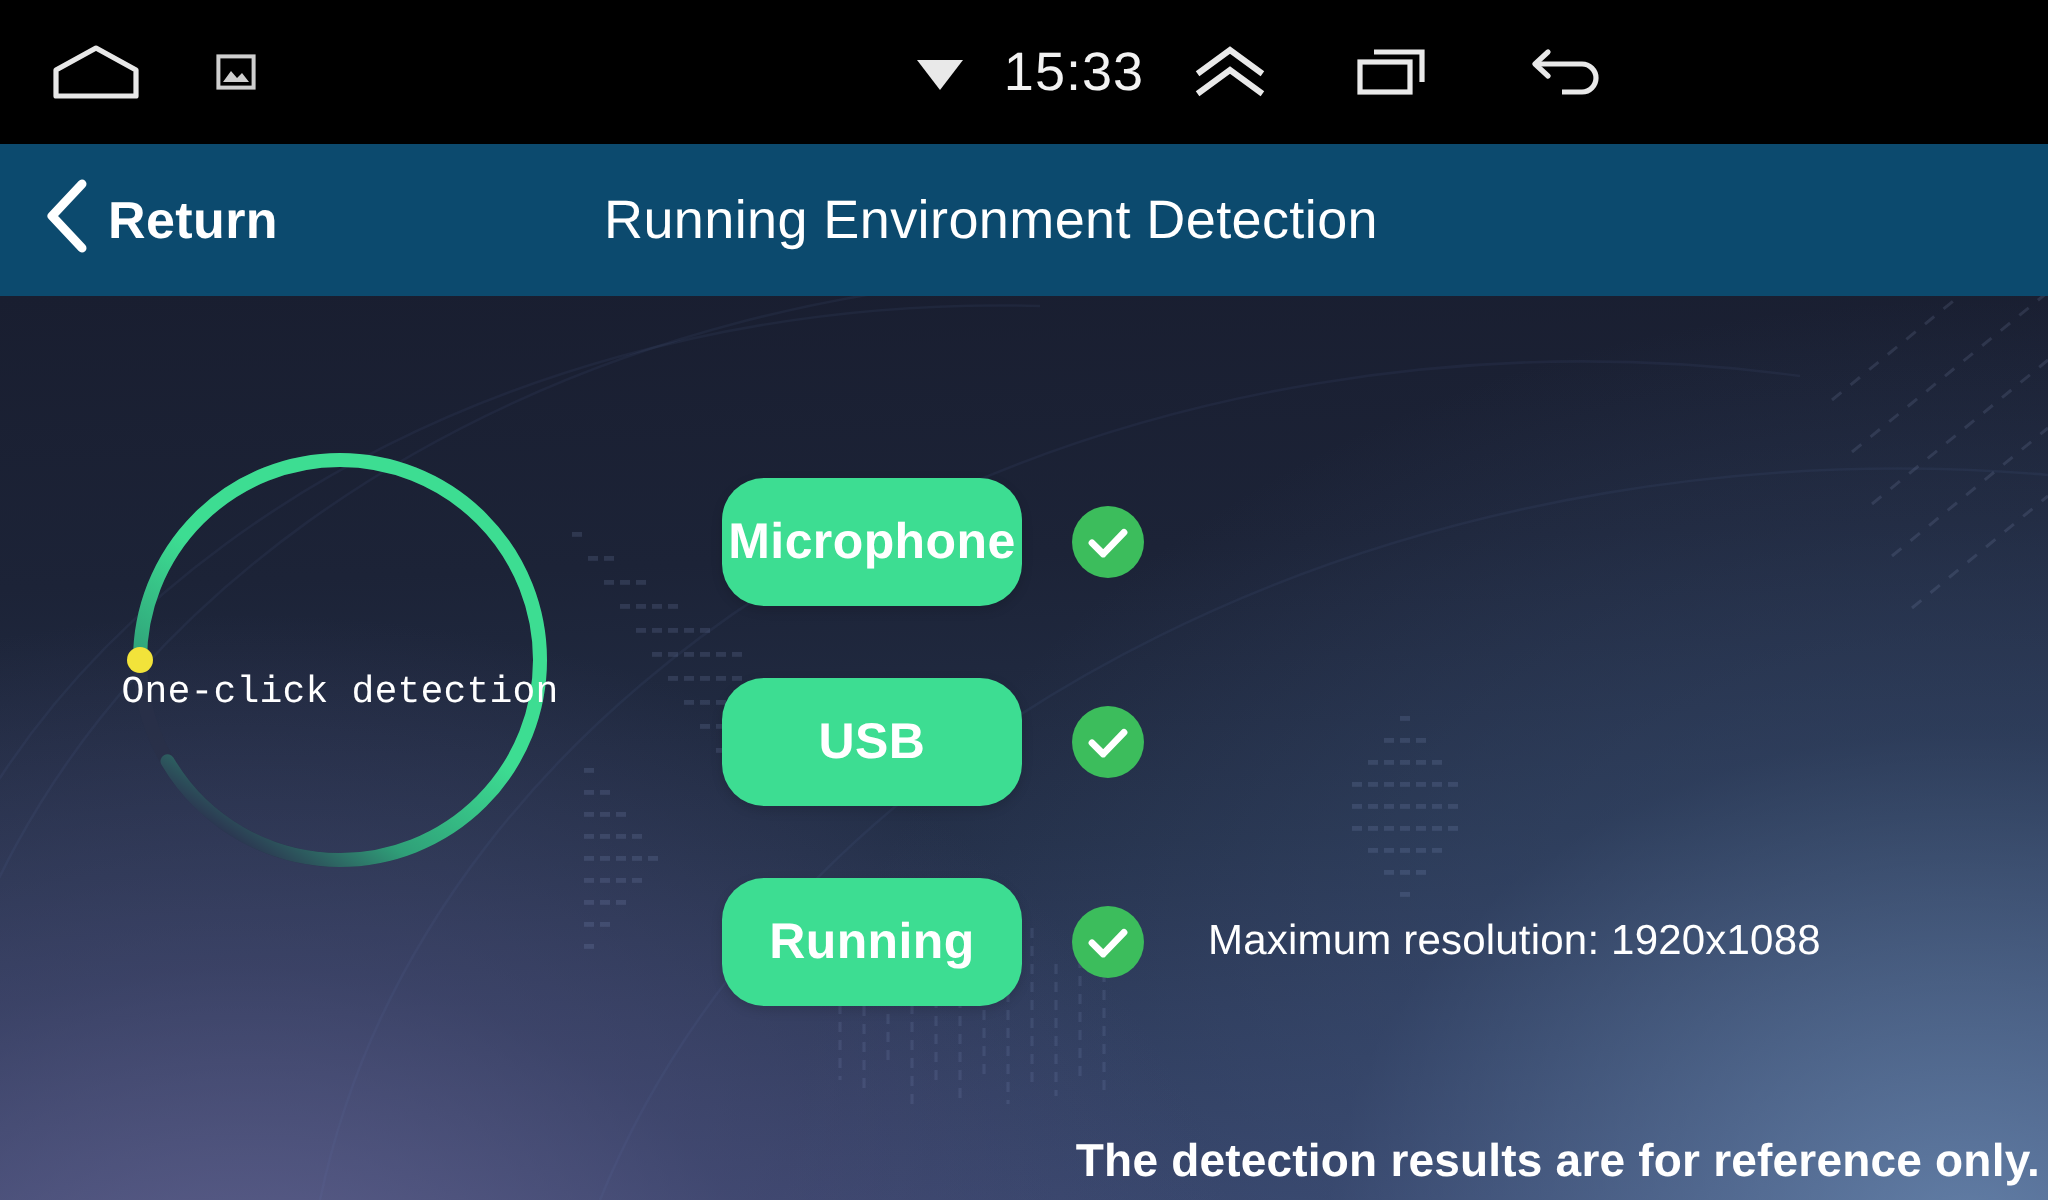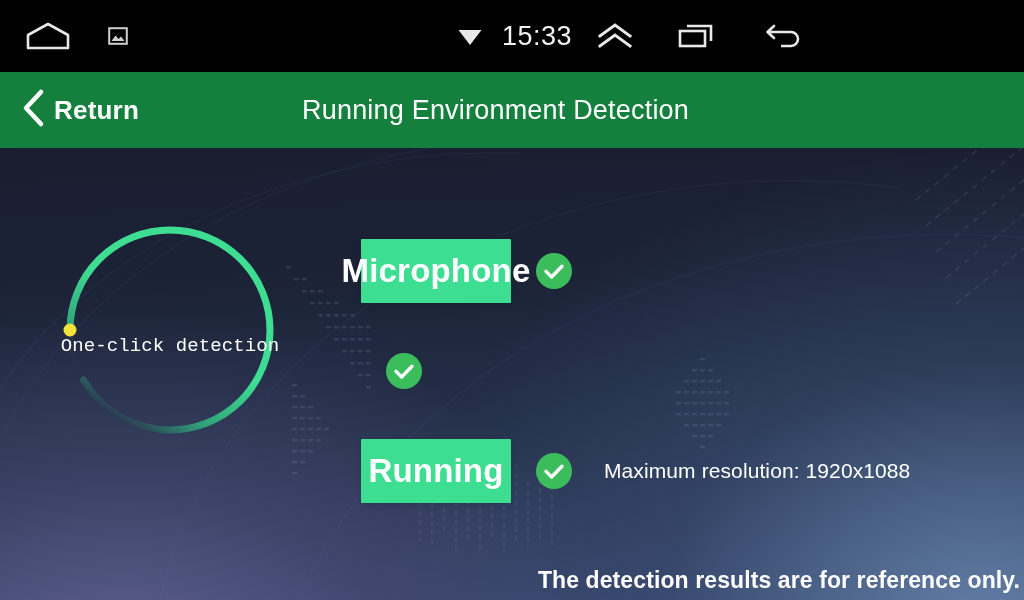--- a/index.html
+++ b/index.html
@@ -22,21 +22,21 @@
   .sb-right { position:absolute; right:0; top:0; height:72px; display:flex; align-items:center; }
   .sb-icon { display:flex; align-items:center; justify-content:center; height:72px; }
   .sb-time {
     color:#f2f2f2; font-size:27px; letter-spacing:0.5px; font-weight:400;
     padding:0 4px; white-space:nowrap;
   }
 
   
   #header {
     position:absolute; left:0; top:72px; width:1024px; height:76px;
-    background:#15803d; z-index:30;
+    background:#0c4a6e; z-index:30;
   }
   #return-btn {
     position:absolute; left:8px; top:0; height:76px;
     display:flex; align-items:center; gap:8px; padding:0 12px; cursor:pointer;
   }
   #return-label { color:#ffffff; font-size:26px; font-weight:700; letter-spacing:0.2px; }
   #page-title {
     position:absolute; left:302px; top:0; height:76px;
     display:flex; align-items:center;
     color:#ffffff; font-size:27px; font-weight:400; letter-spacing:0.2px;
@@ -63,24 +63,24 @@
     position:absolute; left:0; top:16px; width:220px; height:220px;
     display:flex; align-items:center; justify-content:center;
     color:#ffffff; font-size:19px; font-weight:400; letter-spacing:0.1px;
     white-space:nowrap; cursor:pointer;font-family:Liberation Mono, monospace;
   }
 
   
   #rows { position:absolute; left:361px; top:91px; width:640px; }
   .row { display:flex; align-items:center; height:64px; margin-bottom:36px; }
   .test-btn {
-    width:150px; height:64px; border-radius:1px;
+    width:150px; height:64px; border-radius:21px;
     background:#3ddd92; border:none;
     display:flex; align-items:center; justify-content:center;
-    color:#ffffff; font-size:33px; font-weight:700; letter-spacing:0.2px;
+    color:#ffffff; font-size:25px; font-weight:700; letter-spacing:0.2px;
     cursor:pointer; box-shadow:0 2px 6px rgba(0,0,0,0.14);
   }
   .check { width:36px; height:36px; margin-left:25px; flex:0 0 auto; }
   .row-note {
     margin-left:32px; color:#ffffff; font-size:21px; font-weight:400;
     letter-spacing:0.1px; white-space:nowrap;
   }
 
   
   #footer-note {
@@ -364,20 +364,21 @@
         <span class="check">
           <svg width="36" height="36" viewBox="0 0 36 36">
             <circle cx="18" cy="18" r="18" fill="#3cbd5c"></circle>
             <path d="M10 18.4 L15.6 24 L26 13.2" fill="none" stroke="#ffffff" stroke-width="3.4" stroke-linecap="round" stroke-linejoin="round"></path>
           </svg>
         </span>
         <span class="row-note"></span>
       </div>
 
       <div class="row">
+        <button class="test-btn">USB</button>
         <span class="check">
           <svg width="36" height="36" viewBox="0 0 36 36">
             <circle cx="18" cy="18" r="18" fill="#3cbd5c"></circle>
             <path d="M10 18.4 L15.6 24 L26 13.2" fill="none" stroke="#ffffff" stroke-width="3.4" stroke-linecap="round" stroke-linejoin="round"></path>
           </svg>
         </span>
         <span class="row-note"></span>
       </div>
 
       <div class="row">

